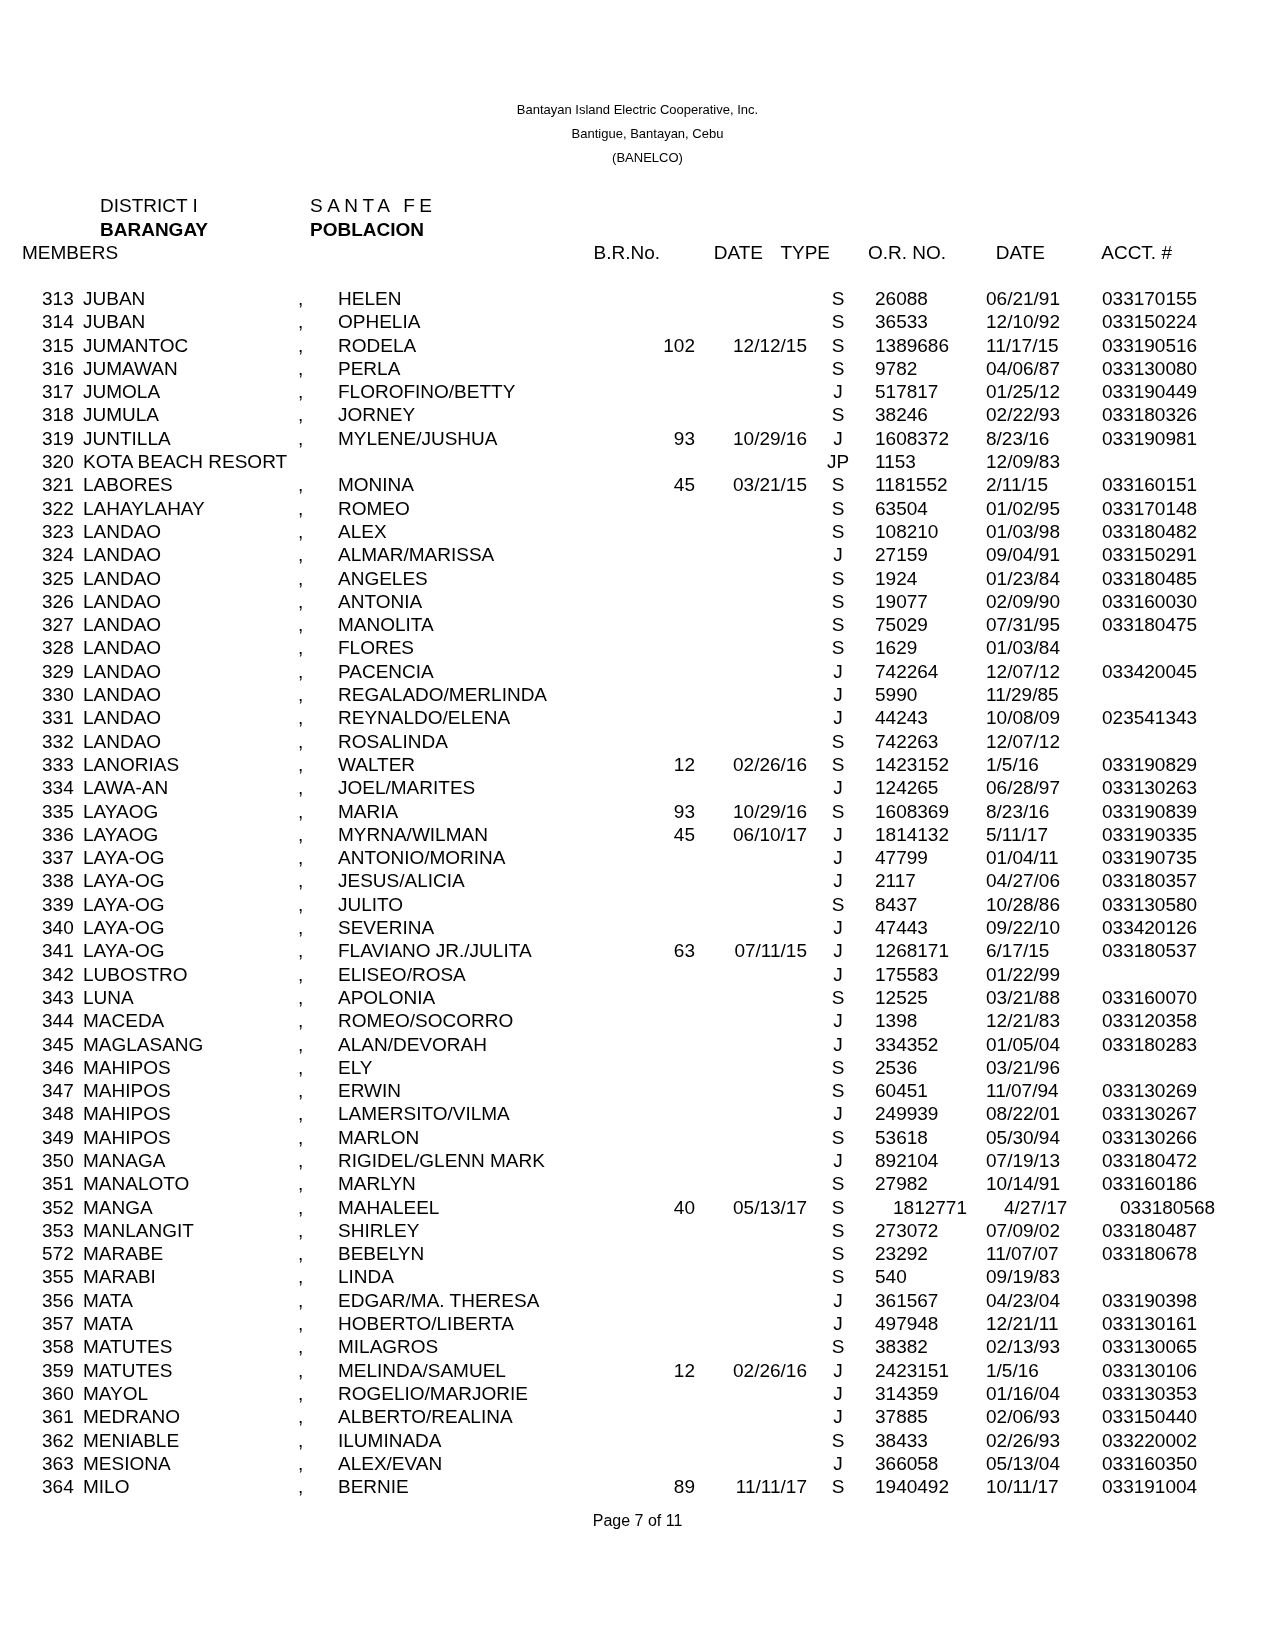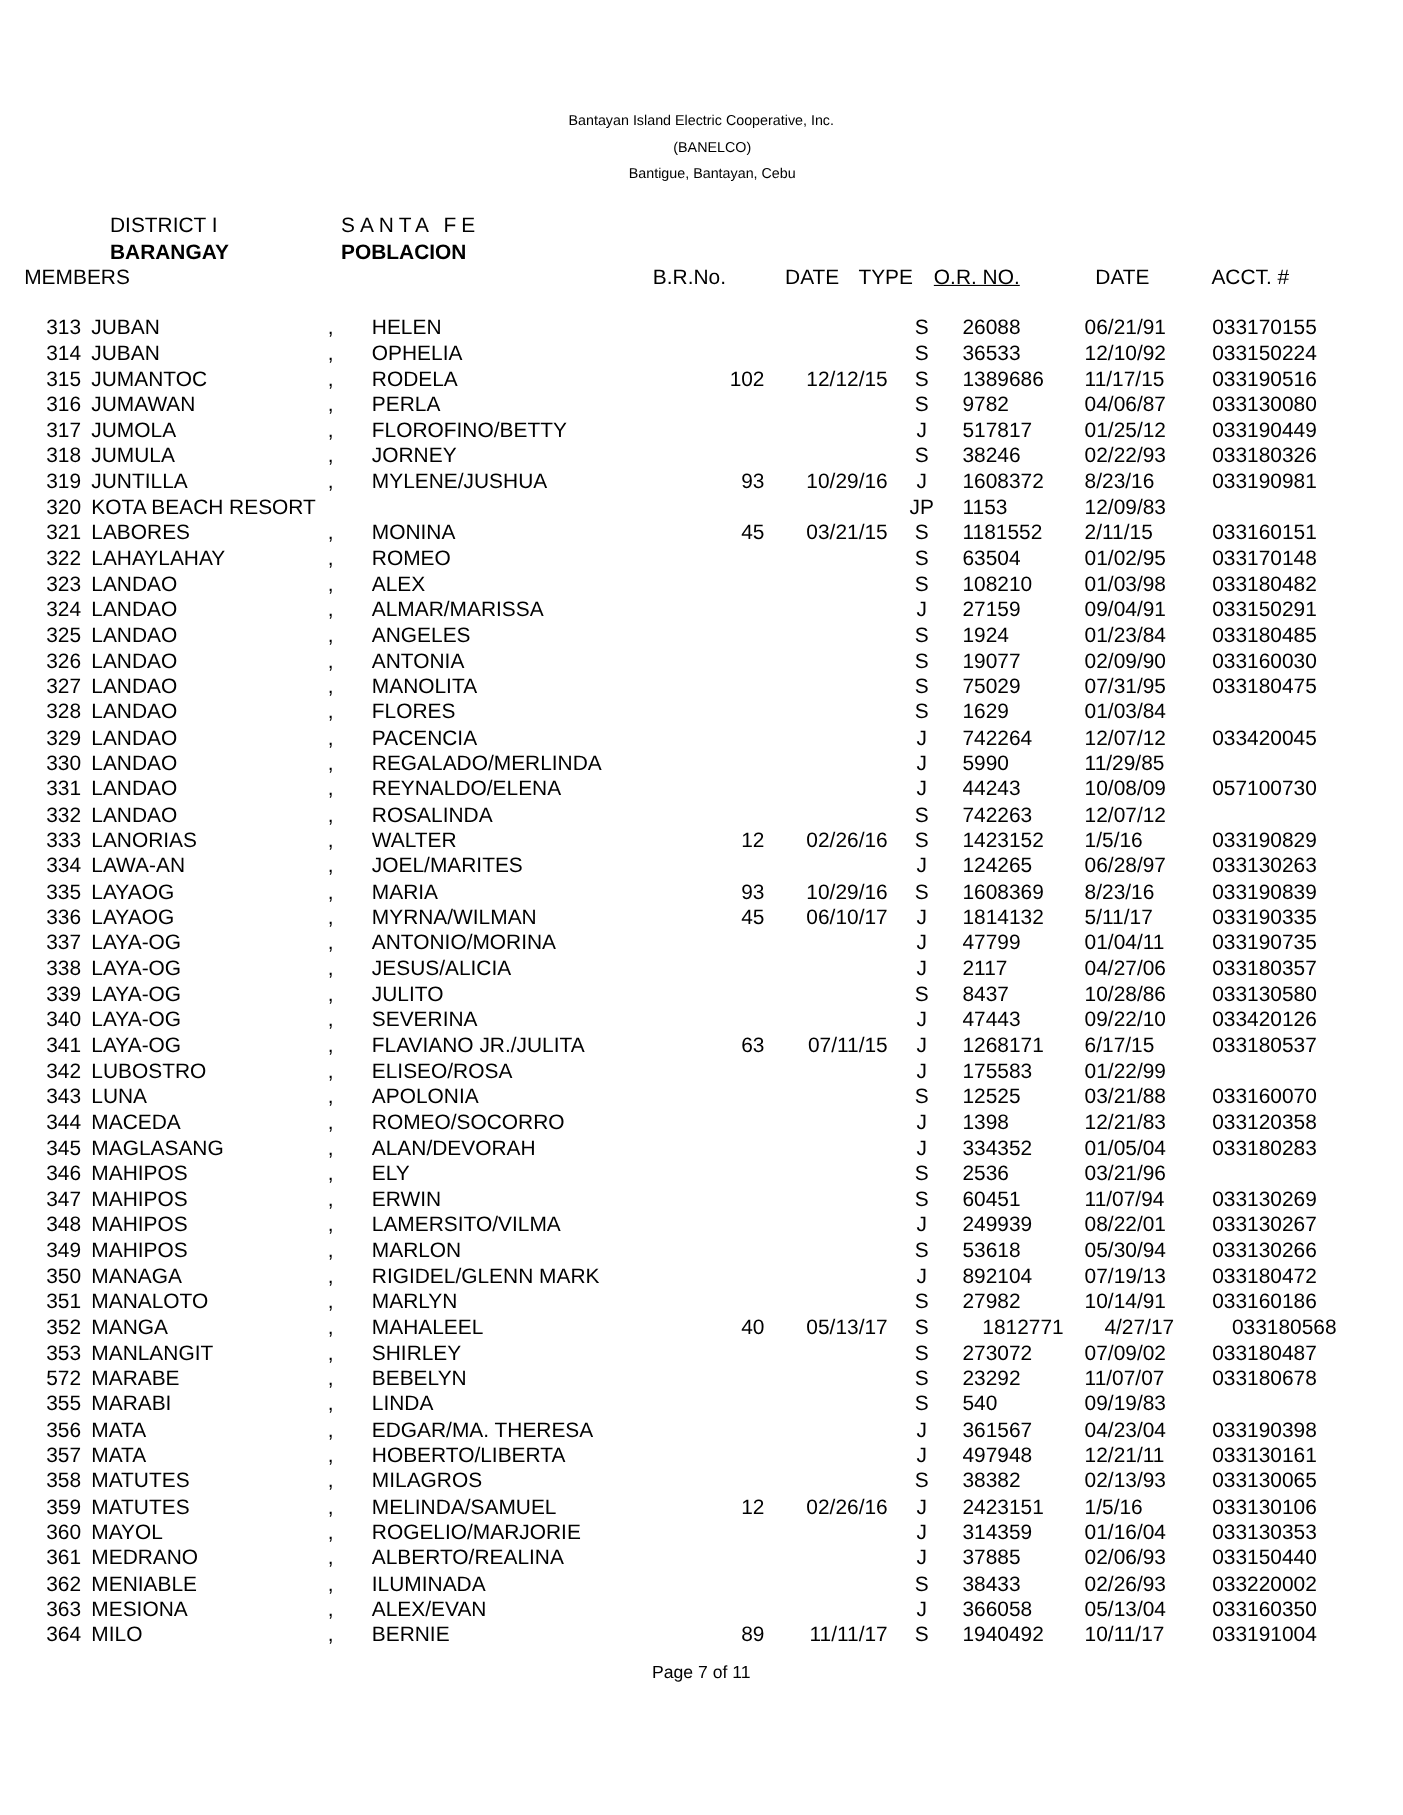--- a/index.html
+++ b/index.html
@@ -81,21 +81,21 @@
     align-items: baseline;
     height: 30px;
     padding-left: 20px;
     font-size: 19px;
     margin-top: 0px;
   }
   .h-members { width: 530px; flex: none; padding-left: 2px; }
   .h-brno    { width: 108px; flex: none; text-align: right; }
   .h-brdate  { width: 103px; flex: none; text-align: right; }
   .h-type    { width: 67px;  flex: none; text-align: right; }
-  .h-orno    { width: 116px; flex: none; text-align: center; text-decoration: underline; }
+  .h-orno    { width: 116px; flex: none; text-align: right; }
   .h-ordate  { width: 99px;  flex: none; text-align: right; }
   .h-acct    { width: 127px; flex: none; text-align: right; }
 
   .rows-wrap { margin-top: 16px; }
 
   
   .c-orno.indent { padding-left: 24px; }
 
   
   .footer {
@@ -107,22 +107,22 @@
     font-size: 16px;
   }
 </style>
 </head>
 <body>
 
 <div class="page">
 
   <div class="letterhead">
     <div>Bantayan Island Electric Cooperative, Inc.</div>
+    <div class="lh-shift">Bantigue, Bantayan, Cebu</div>
     <div class="lh-shift">(BANELCO)</div>
-    <div class="lh-shift">Bantigue, Bantayan, Cebu</div>
   </div>
 
   <div class="meta">
     <div class="meta-row">
       <span class="meta-label">DISTRICT I</span>
       <span class="meta-value spaced">SANTA FE</span>
     </div>
     <div class="meta-row">
       <span class="meta-label bold">BARANGAY</span>
       <span class="meta-value bold">POBLACION</span>
@@ -359,21 +359,21 @@
       <div class="row">
         <span class="c-num">331</span>
         <span class="c-last">LANDAO</span>
         <span class="c-comma">,</span>
         <span class="c-first">REYNALDO/ELENA</span>
         <span class="c-brno"></span>
         <span class="c-brdate"></span>
         <span class="c-type">J</span>
         <span class="c-orno">44243</span>
         <span class="c-ordate">10/08/09</span>
-        <span class="c-acct">057100730</span>
+        <span class="c-acct">023541343</span>
       </div>
       <div class="row">
         <span class="c-num">332</span>
         <span class="c-last">LANDAO</span>
         <span class="c-comma">,</span>
         <span class="c-first">ROSALINDA</span>
         <span class="c-brno"></span>
         <span class="c-brdate"></span>
         <span class="c-type">S</span>
         <span class="c-orno">742263</span>

